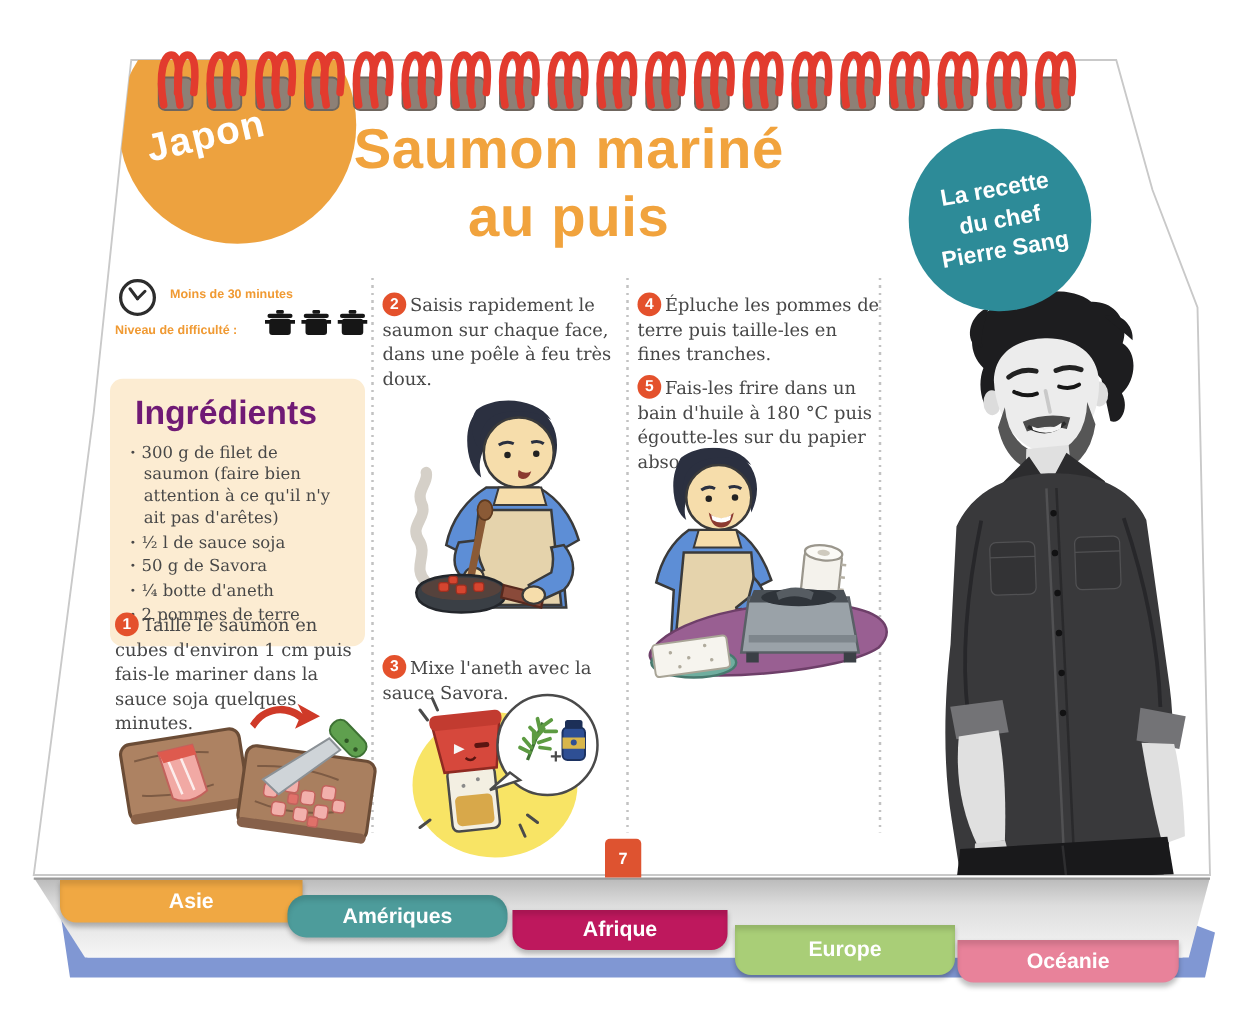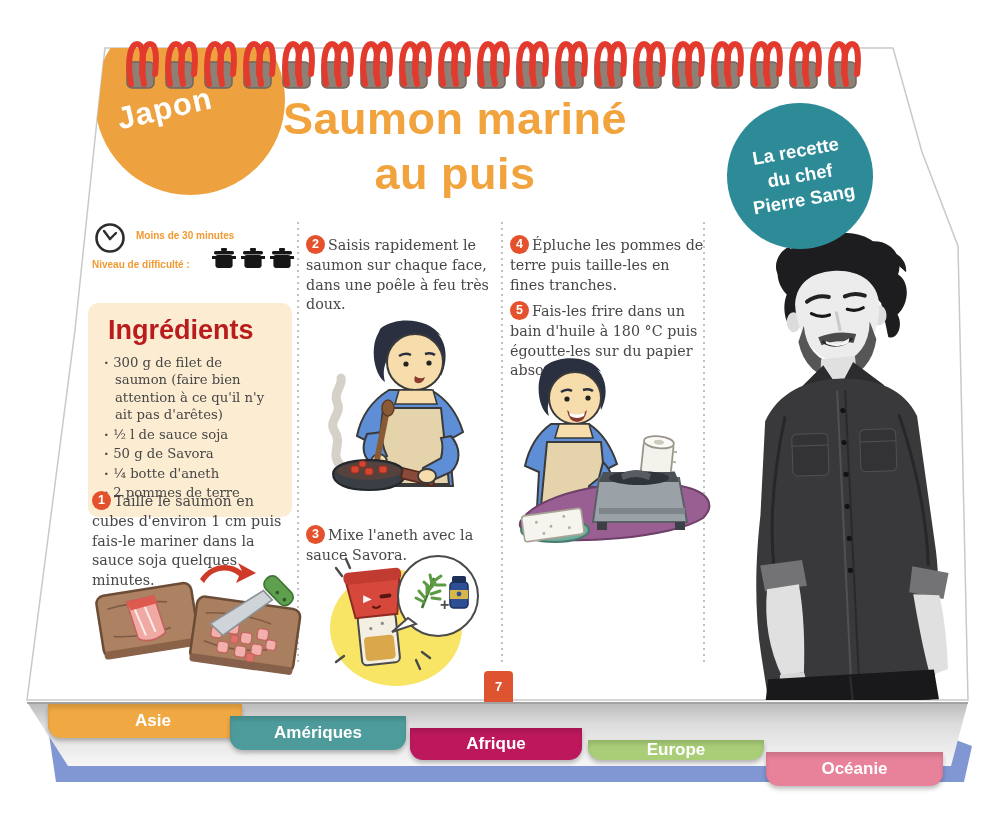--- a/index.html
+++ b/index.html
@@ -7,23 +7,23 @@
          font-family:"Liberation Sans",sans-serif;}
   .abs{position:absolute;}
 
   
   .base-svg{left:0;top:0;z-index:1;}
   
   .tab{position:absolute;z-index:2;display:flex;align-items:center;justify-content:center;
        color:#fff;font-size:17px;font-weight:bold;border-radius:0 0 13px 13px;
        box-shadow:0 3px 4px rgba(0,0,0,.25), inset 0 4px 4px rgba(0,0,0,.12);}
   .tab-asie{left:48px;top:704px;width:178px;height:34px;background:#f0a843;padding-left:16px;}
-  .tab-ameriques{left:230px;top:716px;width:176px;height:34px;background:#4d9c9b;}
+  .tab-ameriques{left:230px;top:716px;width:176px;height:34px;background:#4d9c9b;border-radius:15px;}
   .tab-afrique{left:410px;top:728px;width:172px;height:32px;background:#be185d;}
-  .tab-europe{left:588px;top:740px;width:176px;height:20px;background:#a9ce77;}
+  .tab-europe{left:588px;top:740px;width:176px;height:40px;background:#a9ce77;}
   .tab-oceanie{left:766px;top:752px;width:177px;height:34px;background:#e8829a;}
 
   
   .card-svg{left:0;top:0;z-index:3;}
   .card-clip{position:absolute;inset:0;z-index:4;
      clip-path:polygon(105px 48px,893px 48px,922px 152px,958px 246px,968px 700px,27px 700px,75px 330px,97px 120px);}
   .japon-circle{left:95px;top:5px;width:190px;height:190px;border-radius:50%;background:#eda23f;}
   .japon-label{left:116px;top:86px;width:140px;color:#fff;font-size:31px;font-weight:bold;
                transform:rotate(-13deg);letter-spacing:1px;z-index:6;}
   .title{left:250px;top:92px;width:410px;text-align:center;color:#f1a33d;font-size:45px;
@@ -39,21 +39,21 @@
   
   .meta{z-index:5;color:#f09a33;font-weight:bold;font-size:10px;}
   .clock{left:93px;top:221px;z-index:5;}
   .time-label{left:136px;top:230px;}
   .diff-label{left:92px;top:259px;}
   .pots{left:212px;top:248px;z-index:5;display:flex;gap:5px;}
 
   
   .panel{left:88px;top:303px;width:204px;min-height:128px;background:#fcecd2;border-radius:10px;
          z-index:5;padding:12px 14px 14px 16px;box-sizing:border-box;}
-  .panel h2{margin:0 0 8px 4px;color:#b91c1c;font-size:27px;font-weight:bold;
+  .panel h2{margin:0 0 8px 4px;color:#701a75;font-size:27px;font-weight:bold;
             font-family:"Liberation Sans",sans-serif;}
   .panel ul{margin:0;padding:0;list-style:none;}
   .panel li{font-family:"DejaVu Serif",serif;font-size:13.2px;color:#474747;line-height:1.32;
             padding-left:11px;text-indent:-11px;margin-bottom:2px;}
   .panel li::before{content:"· ";font-weight:bold;}
 
   
   .step{position:absolute;z-index:5;font-family:"DejaVu Serif",serif;font-size:14.3px;
         color:#474747;line-height:1.36;}
   .stepnum{display:inline-block;width:19px;height:19px;border-radius:50%;background:#e4512c;

